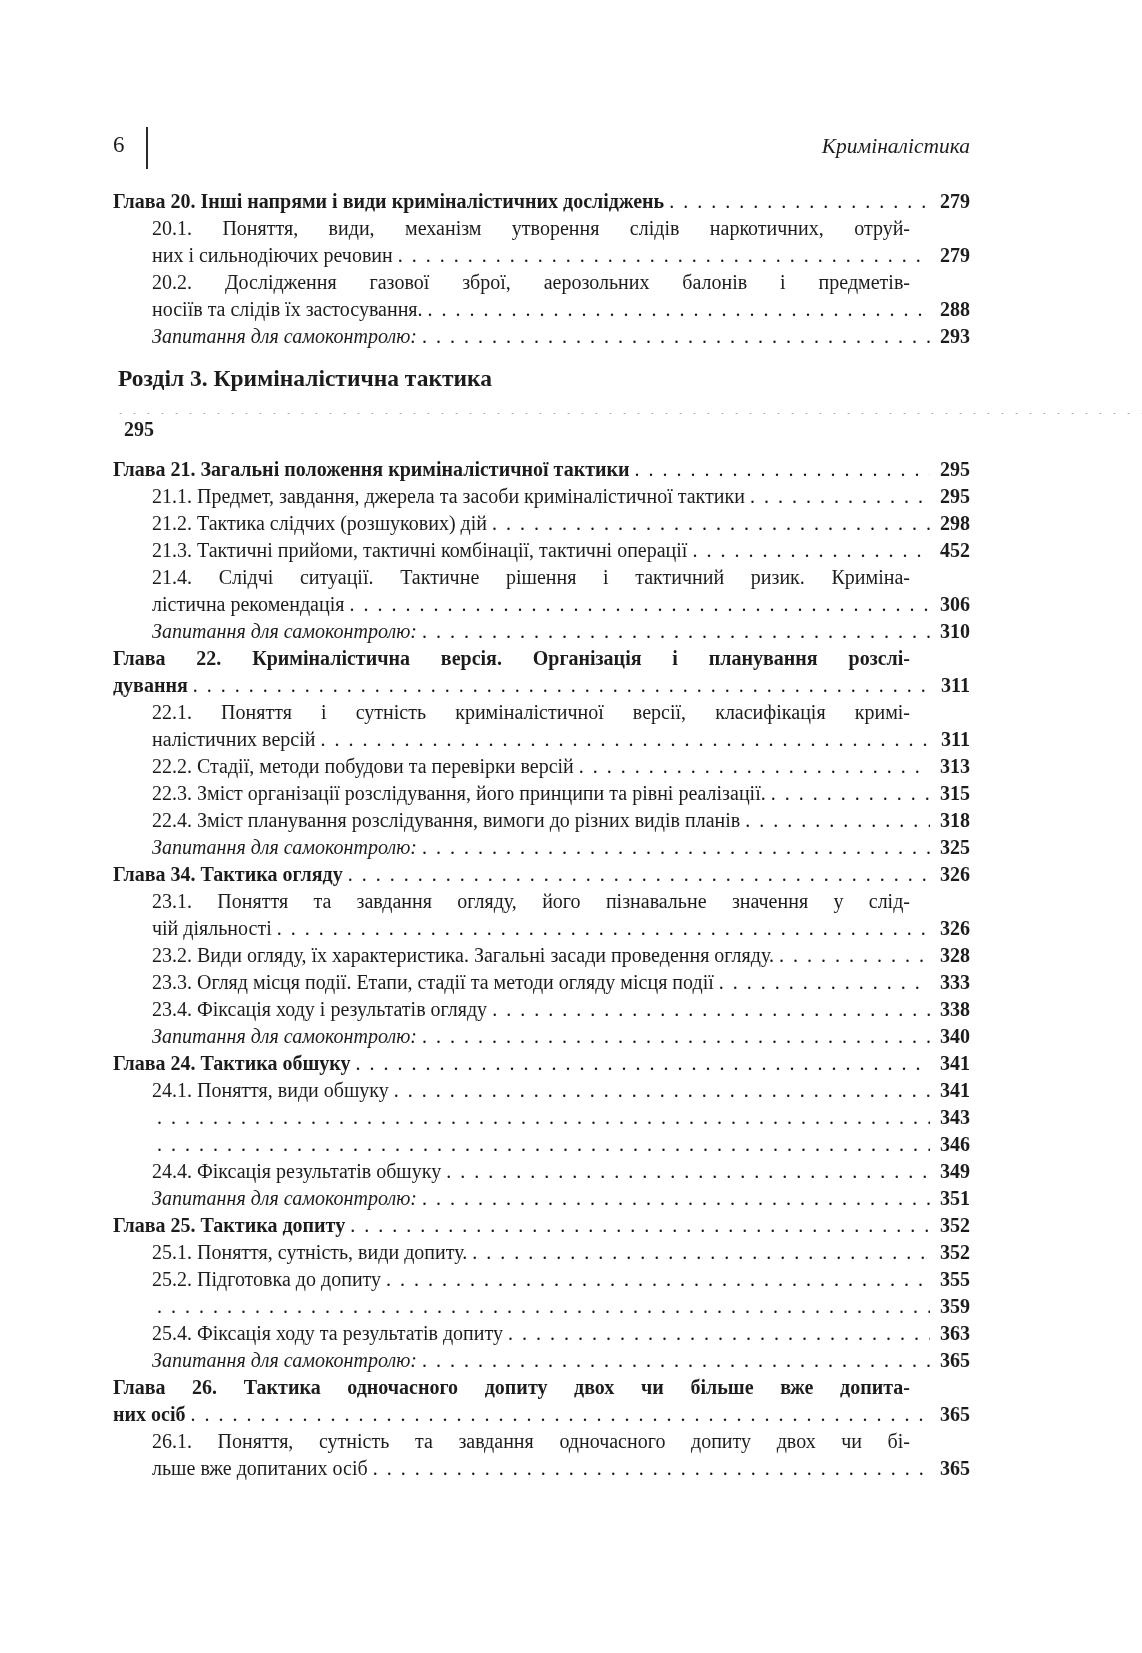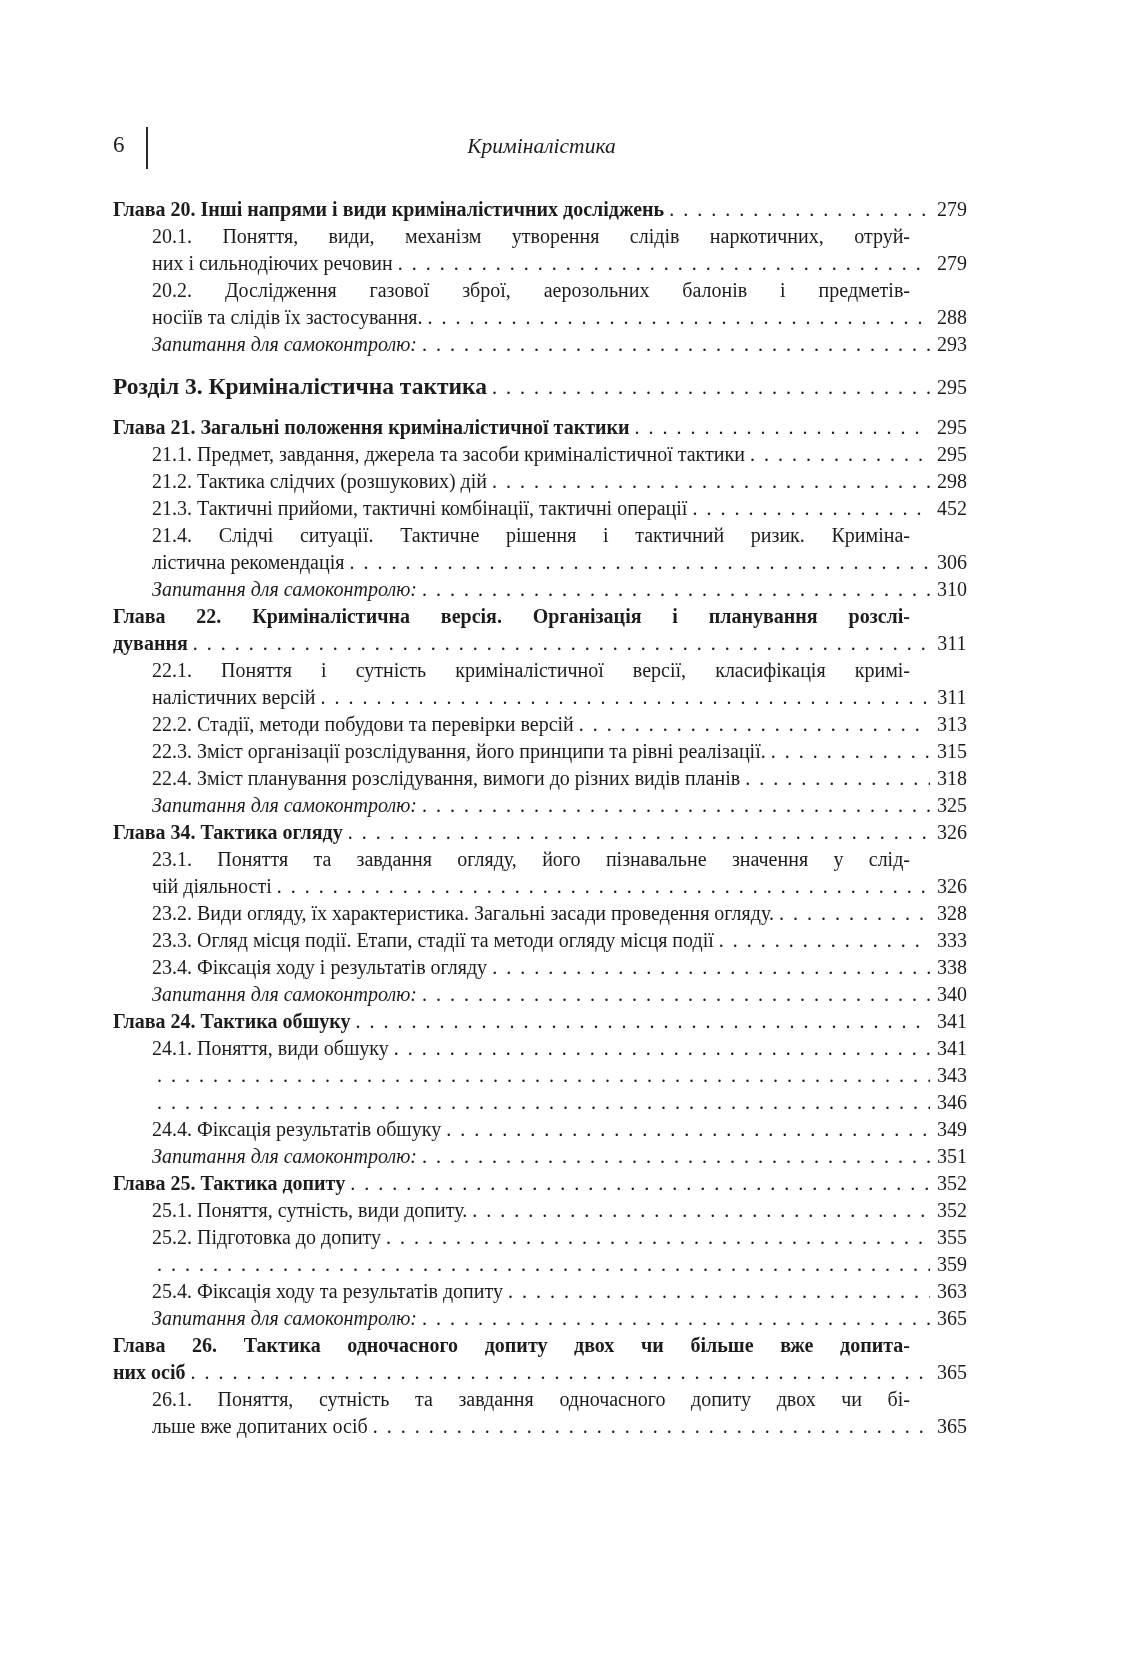--- a/index.html
+++ b/index.html
@@ -33,42 +33,42 @@
   .page-header .header-bar {
     position: absolute;
     left: 33px;
     top: -3px;
     height: 42px;
     width: 0;
     border-left: 2px solid #2a2a2a;
   }
   .page-header .running-title {
     display: block;
-    text-align: center;
+    text-align: right;
     font-style: italic;
     font-size: 21.5px;
     padding-top: 4px;
   }
 
   
   .toc {
-    margin-top: 26px;
+    margin-top: 18px;
     font-size: 20px;
     line-height: 27px;
   }
 
   .entry--chapter { font-weight: 700; }
   .entry--sub       { padding-left: 39px; font-weight: 400; }
   .entry--questions { padding-left: 39px; font-style: italic; }
 
   .entry--section {
     margin: 13px 0 11px 0;
     font-weight: 700;
   }
-  .entry--section .line { line-height: 31px; }
+  .entry--section .line { line-height: 31px; flex-direction: column; }
   .entry--section .text { font-size: 23.5px; }
 
   .line {
     display: flex;
     align-items: baseline;
   }
   .line .text {
     flex: 0 0 auto;
     white-space: nowrap;
   }
@@ -95,23 +95,23 @@
     font-size: 20px;
   }
   .dots::after {
     letter-spacing: 2px;
     content: ". . . . . . . . . . . . . . . . . . . . . . . . . . . . . . . . . . . . . . . . . . . . . . . . . . . . . . . . . . . . . . . . . . . . . . . . . . . . . . . .";
   }
 
   .pagenum {
     flex: 0 0 auto;
     min-width: 36px;
-    text-align: center;
+    text-align: right;
     font-style: normal;
-    font-weight: 400;
+    font-weight: 700;
     font-size: 20px;
   }
 </style>
 </head>
 <body>
 
 <div class="page">
 
   <header class="page-header">
     <span class="folio">6</span>

